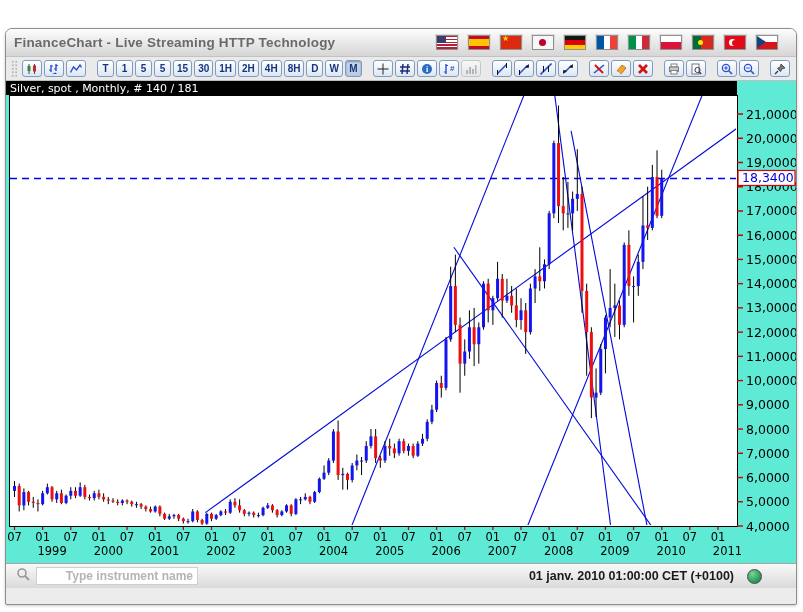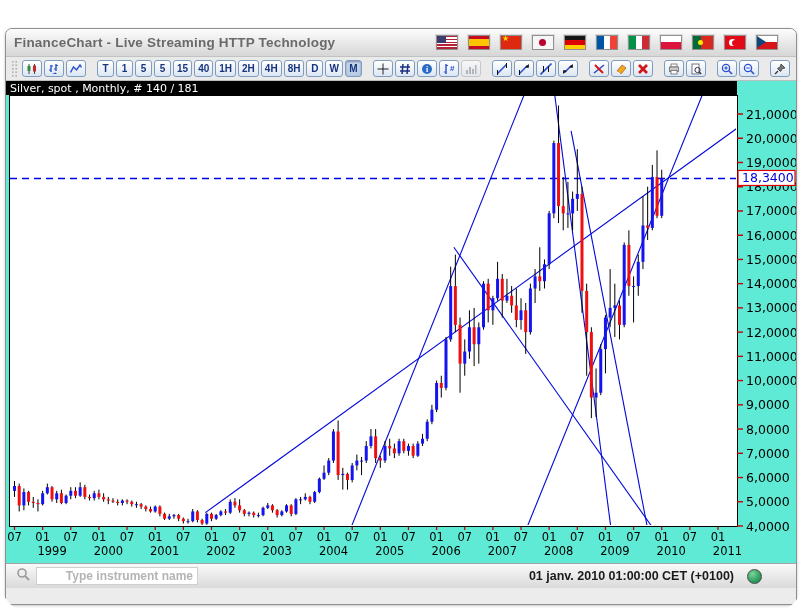--- a/index.html
+++ b/index.html
@@ -1,17 +1,17 @@
 <!DOCTYPE html>
 <html><head>
 <meta charset="utf-8">
 <style>
   html,body{margin:0;padding:0;background:#fff;}
   .stage{position:relative;width:803px;height:612px;background:#fff;overflow:hidden;
-         font-family:"Liberation Sans",sans-serif;border-radius:31px;}
+         font-family:"Liberation Sans",sans-serif;}
   .window{position:absolute;left:5px;top:28px;width:792px;height:577px;box-sizing:border-box;
           border:1px solid #8e8e8e;border-radius:7px 7px 2px 2px;background:#ececec;
           box-shadow:0 1px 3px rgba(0,0,0,.22);overflow:hidden;}
   
   .titlebar{height:27px;display:flex;align-items:center;padding:0 8px;
             background:linear-gradient(180deg,#fdfdfd,#e7e7e7 55%,#d6d6d6);
             border-bottom:1px solid #c2c2c2;}
   .titlebar .title{font-size:13.5px;font-weight:bold;color:#6a6a6a;letter-spacing:.2px;}
   .flags{margin-left:auto;display:flex;gap:10px;align-items:center;padding-right:10px;}
   .flag{width:20px;height:13px;border:1px solid #909090;box-shadow:0 0 0 1px #dcdcdc;
@@ -126,21 +126,21 @@
             </span>
         </div>
       </div>
 
       <div class="tgroup" id="tsgroup">
           <div class="tbtn">T</div>
           <div class="tbtn">1</div>
           <div class="tbtn">5</div>
           <div class="tbtn">5</div>
           <div class="tbtn">15</div>
-          <div class="tbtn">40</div>
+          <div class="tbtn">30</div>
           <div class="tbtn">1H</div>
           <div class="tbtn">2H</div>
           <div class="tbtn">4H</div>
           <div class="tbtn">8H</div>
           <div class="tbtn">D</div>
           <div class="tbtn">W</div>
           <div class="tbtn active">M</div>
         </div>
 
       <div class="tgroup">

